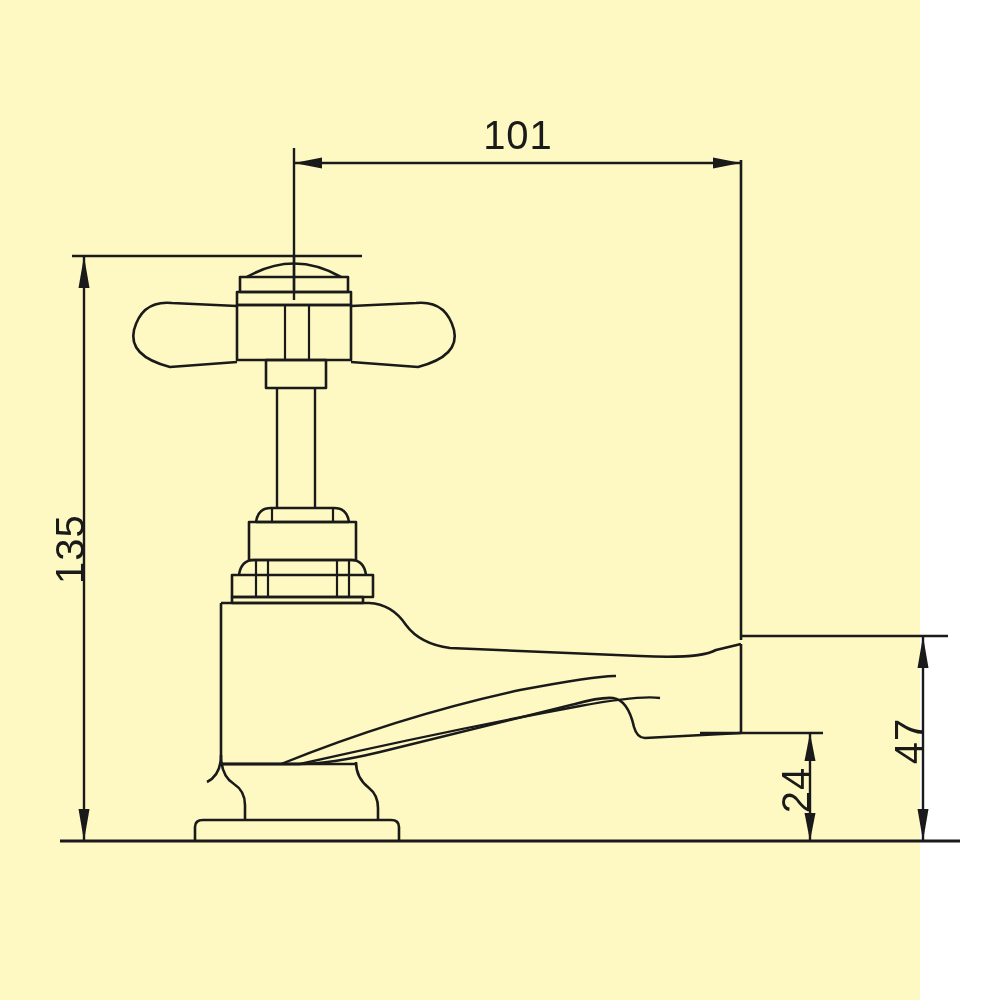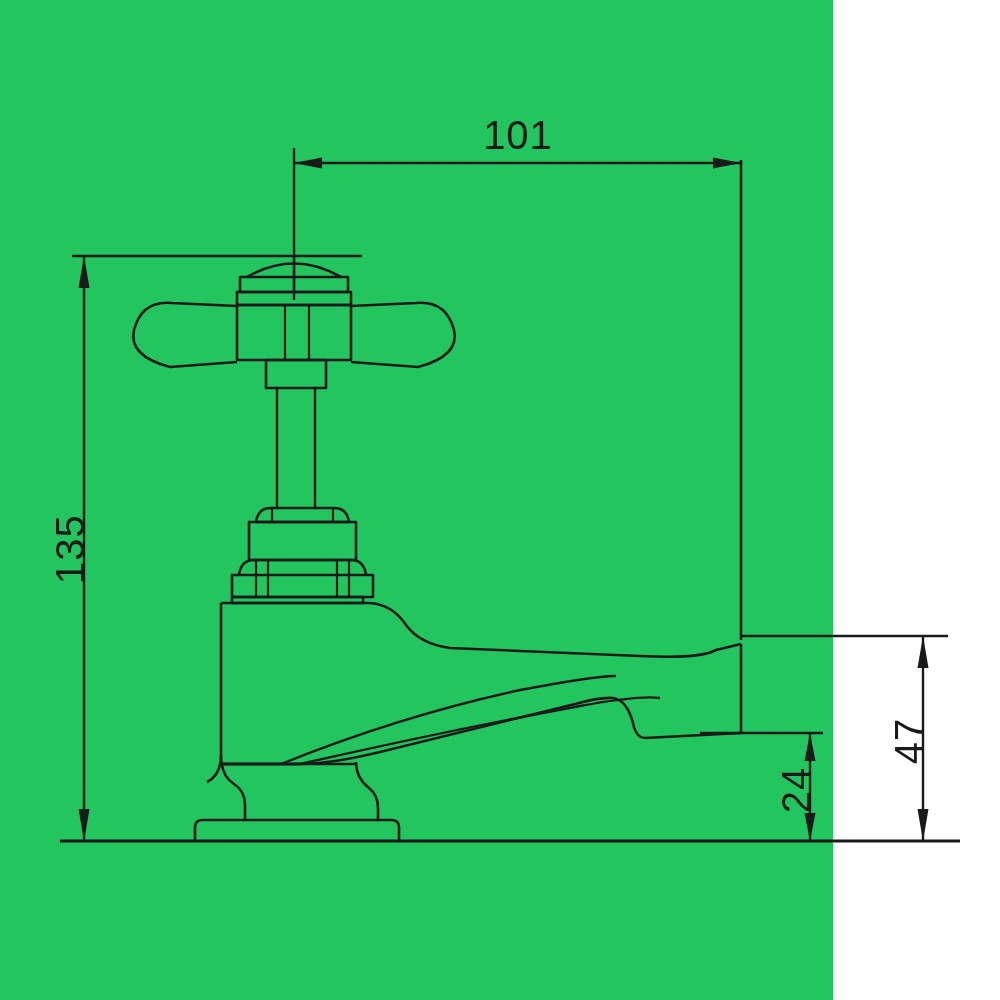--- a/index.html
+++ b/index.html
@@ -9,23 +9,23 @@
     background: #ffffff;
   }
   body {
     width: 1000px;
     height: 1000px;
     font-family: "Liberation Sans", sans-serif;
     overflow: hidden;
   }
   #stage {
     position: relative;
-    width: 833px;
+    width: 920px;
     height: 1000px;
-    background: #22c55e;
+    background: #fef9c3;
   }
   #drawing {
     position: absolute;
     left: 0;
     top: 0;
     width: 1000px;
     height: 1000px;
     display: block;
   }
   .dim-text {

